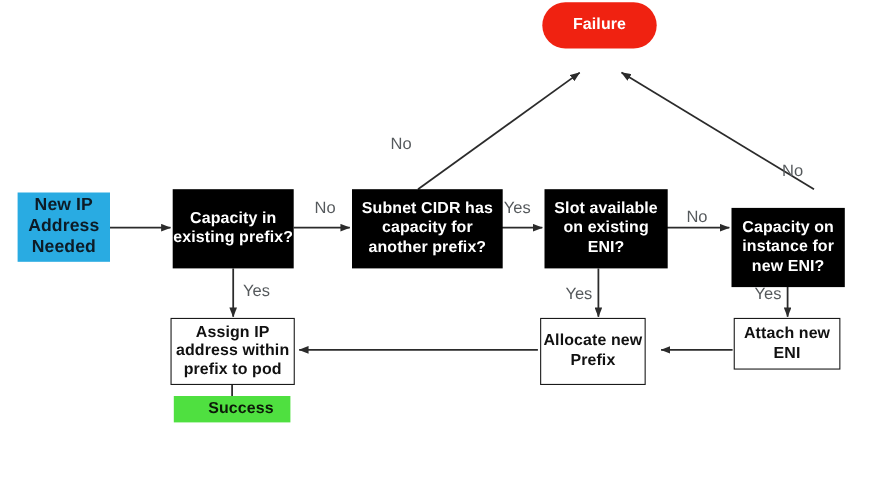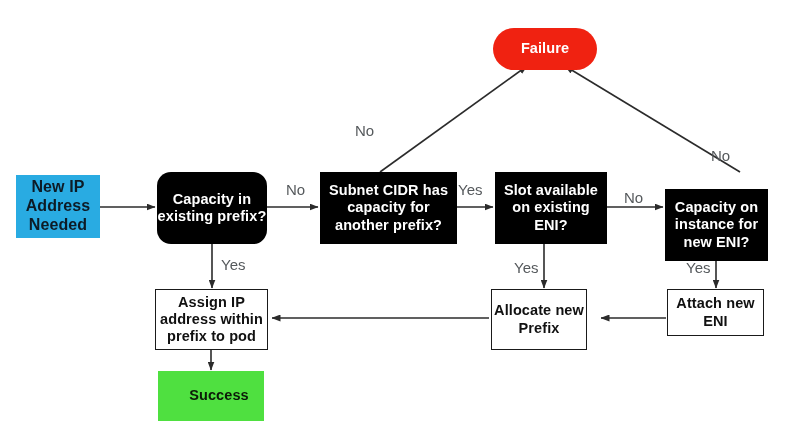--- a/index.html
+++ b/index.html
@@ -123,21 +123,21 @@
     
     <line x1="211" y1="350" x2="211" y2="370" stroke="#2b2b2b" stroke-width="1.6" marker-end="url(#arrow)"></line>
   </svg>
 
   <div class="node start" style="left:16px; top:175px; width:84px; height:63px;">
     <span>New IP
 Address
 Needed</span>
   </div>
 
-  <div class="node decision" style="left:157px; top:172px; width:110px; height:72px;border-radius:14px;">
+  <div class="node decision" style="left:157px; top:172px; width:110px; height:72px;">
     <span>Capacity in
 existing prefix?</span>
   </div>
 
   <div class="node decision" style="left:320px; top:172px; width:137px; height:72px;">
     <span>Subnet CIDR has
 capacity for
 another prefix?</span>
   </div>
 
@@ -162,25 +162,25 @@
   <div class="node process" style="left:491px; top:289px; width:96px; height:61px;">
     <span>Allocate new
 Prefix</span>
   </div>
 
   <div class="node process" style="left:667px; top:289px; width:97px; height:47px;">
     <span>Attach new
 ENI</span>
   </div>
 
-  <div class="node terminal-fail" style="left:493px; top:28px; width:104px; height:42px;border-radius:21px;">
+  <div class="node terminal-fail" style="left:493px; top:2px; width:104px; height:42px;border-radius:21px;">
     <span>Failure</span>
   </div>
 
-  <div class="node terminal-success" style="left:158px; top:371px; width:106px; height:50px;padding-left:16px;">
+  <div class="node terminal-success" style="left:158px; top:360px; width:106px; height:24px;padding-left:16px;">
     <span>Success</span>
   </div>
 
   <div class="edge-label" style="left:286px; top:182px;">No</div>
 
   <div class="edge-label" style="left:221px; top:257px;">Yes</div>
 
   <div class="edge-label" style="left:458px; top:182px;">Yes</div>
 
   <div class="edge-label" style="left:355px; top:123px;">No</div>

